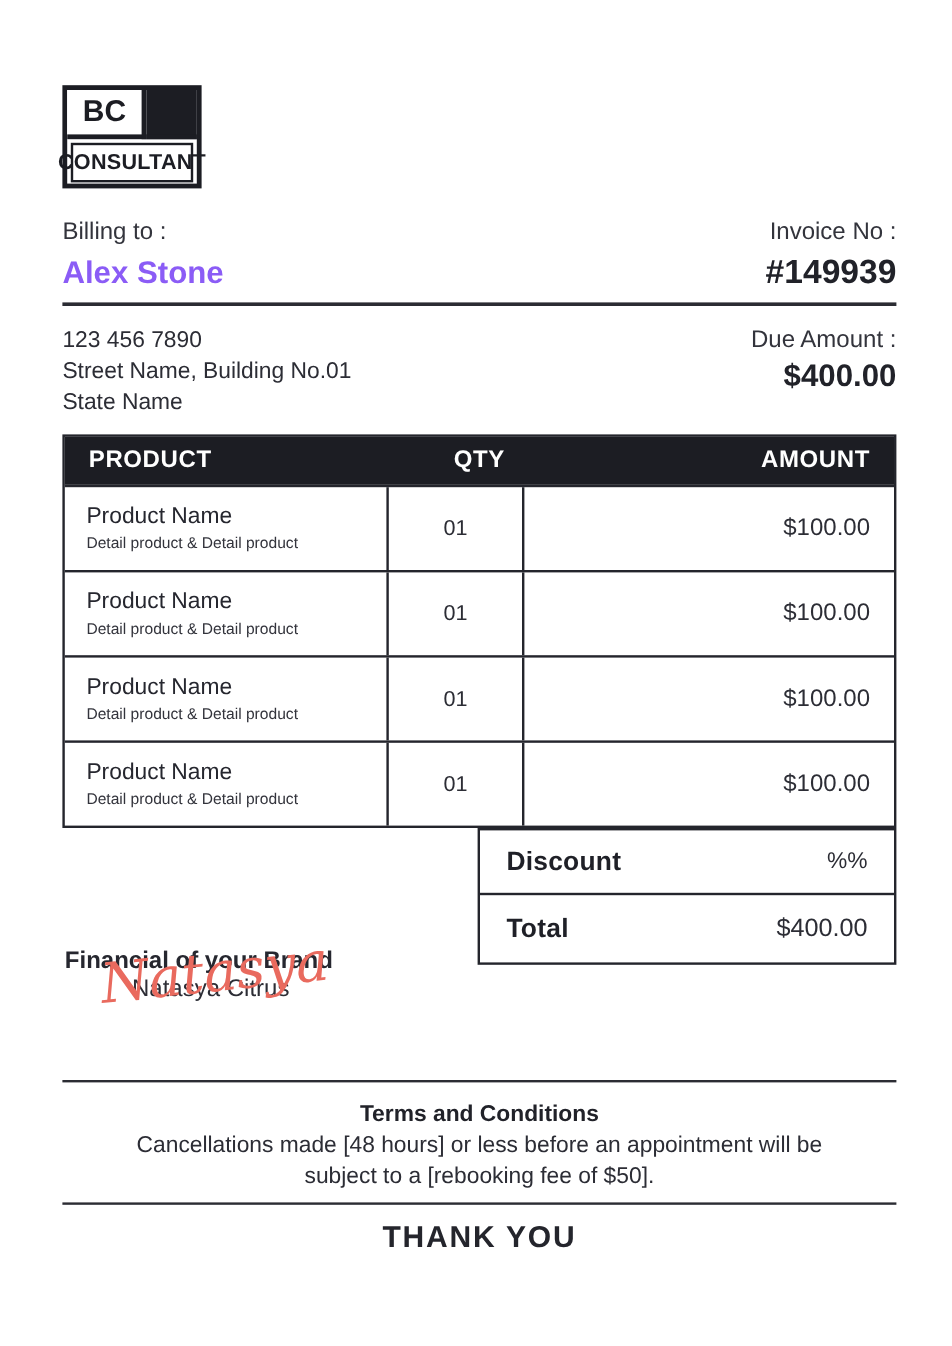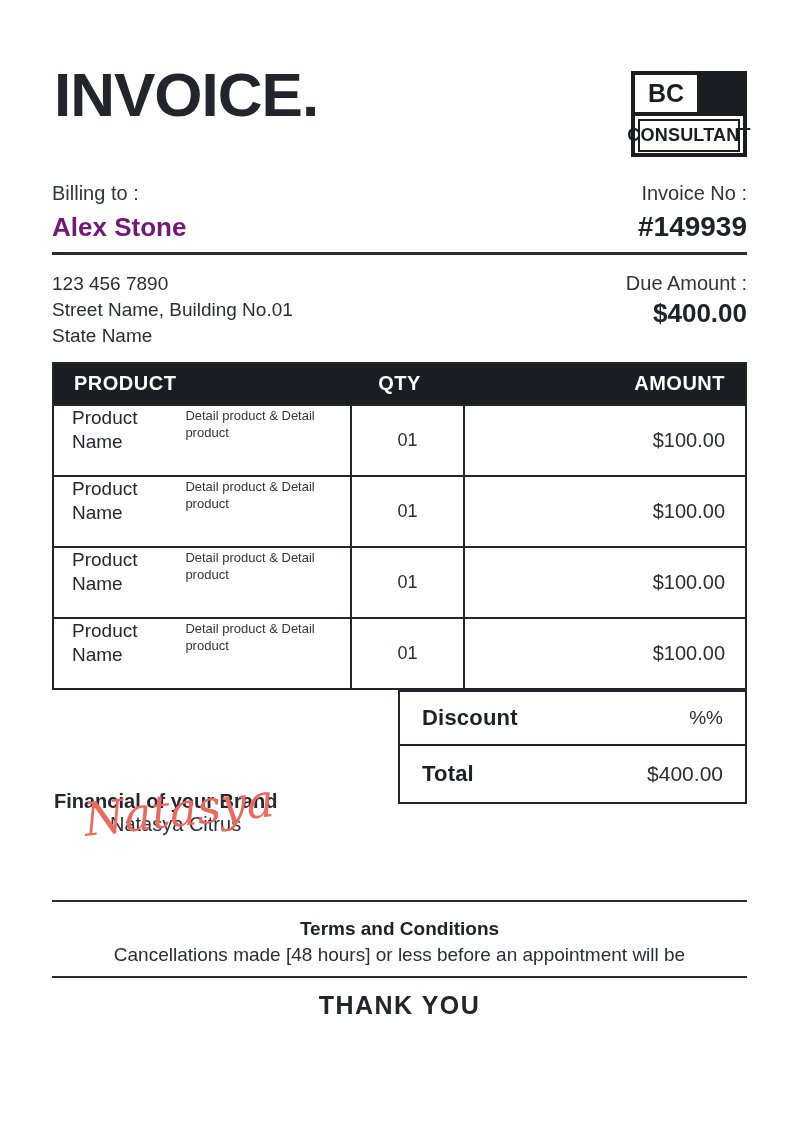--- a/index.html
+++ b/index.html
@@ -31,37 +31,37 @@
   .logo-bottom{
     margin:3px;height:29px;border:2.5px solid #1c1d23;
     display:flex;align-items:center;justify-content:center;
     font-size:18px;font-weight:700;letter-spacing:0.2px;color:#1c1d23;background:#fff;
   }
 
   
   .meta{margin-top:24px;}
   .meta-row{display:flex;justify-content:space-between;align-items:flex-start;}
   .meta-label{font-size:20px;line-height:25px;color:#33343c;}
-  .billing-name{font-size:26px;font-weight:700;line-height:34px;margin-top:4px;color:#701a75;}
+  .billing-name{font-size:26px;font-weight:700;line-height:34px;margin-top:4px;color:#8b5cf6;}
   .invoice-no{font-size:28px;font-weight:700;line-height:34px;margin-top:4px;color:#212229;text-align:right;}
   .right-col{text-align:right;}
   .divider{height:2.5px;background:#2b2c33;margin-top:8px;}
   .addr-row{display:flex;justify-content:space-between;margin-top:16px;}
   .addr{font-size:19px;line-height:26px;color:#2c2d35;}
   .due-amount{font-size:26px;font-weight:700;line-height:30px;color:#212229;text-align:right;margin-top:2px;}
 
   
   .table{margin-top:13px;border:2.5px solid #24252c;box-sizing:border-box;}
   .thead{display:flex;align-items:center;height:40px;background:#1c1d23;color:#ffffff;}
   .th{font-size:20px;font-weight:700;letter-spacing:0.5px;}
   .col-product{width:288px;box-sizing:border-box;padding-left:20px;}
   .col-qty{width:115px;box-sizing:border-box;text-align:center;}
   .col-amount{flex:1;box-sizing:border-box;text-align:right;padding-right:20px;}
   .trow{display:flex;border-top:2.5px solid #24252c;height:69px;}
-  .cell-product{width:296px;box-sizing:border-box;padding-left:18px;display:flex;flex-direction:row;justify-content:center;}
+  .cell-product{width:268px;box-sizing:border-box;padding-left:18px;display:flex;flex-direction:column;justify-content:center;}
   .cell-qty{width:115px;box-sizing:border-box;border-left:2.5px solid #24252c;border-right:2.5px solid #24252c;display:flex;align-items:center;justify-content:center;font-size:18px;color:#2c2d35;}
   .cell-amount{flex:1;display:flex;align-items:center;justify-content:flex-end;padding-right:20px;font-size:20px;color:#2c2d35;}
   .p-name{font-size:19px;color:#26272f;line-height:24px;}
   .p-detail{font-size:13px;color:#33343c;line-height:17px;margin-top:1px;}
 
   
   .below-table{position:relative;height:190px;}
   .summary{
     margin-left:auto;width:349px;box-sizing:border-box;
     border:2.5px solid #24252c;
@@ -91,21 +91,20 @@
   .terms-line{font-size:19px;line-height:26px;color:#2c2d35;}
   .thank-you{margin-top:12px;text-align:center;font-size:25px;font-weight:700;letter-spacing:1.5px;color:#24252c;line-height:30px;}
 </style>
 </head>
 <body>
 
 <div class="page">
   <div class="content">
 
     <div class="header-row">
-      <div class="invoice-title">INVOICE.</div>
       <div class="logo">
         <div class="logo-top">
           <div class="logo-bc">BC</div>
           <div class="logo-fill"></div>
         </div>
         <div class="logo-bottom">CONSULTANT</div>
       </div>
     </div>
 
     <div class="meta">
@@ -194,18 +193,19 @@
       <div class="signature">
         <div class="sig-heading">Financial of your Brand</div>
         <div class="sig-script">Natasya</div>
         <div class="sig-name">Natasya Citrus</div>
       </div>
     </div>
 
     <div class="terms">
       <div class="terms-title">Terms and Conditions</div>
       <div class="terms-line">Cancellations made [48 hours] or less before an appointment will be</div>
+      <div class="terms-line">subject to a [rebooking fee of $50].</div>
     </div>
 
     <div class="thank-you">THANK YOU</div>
 
   </div>
 </div>
 
 </body></html>

